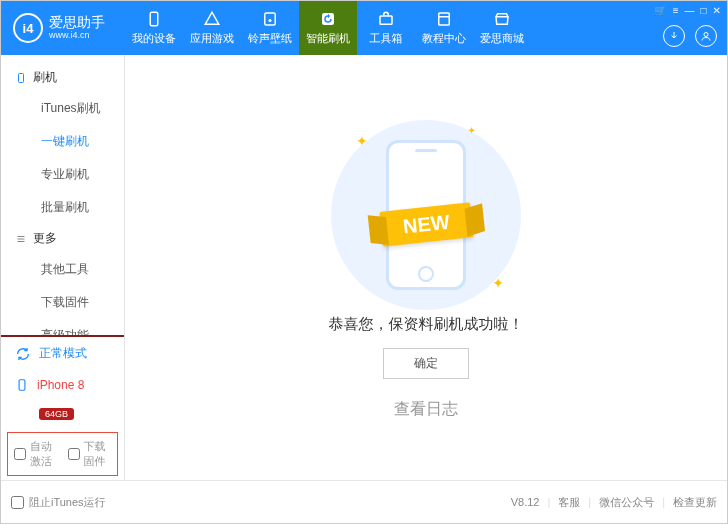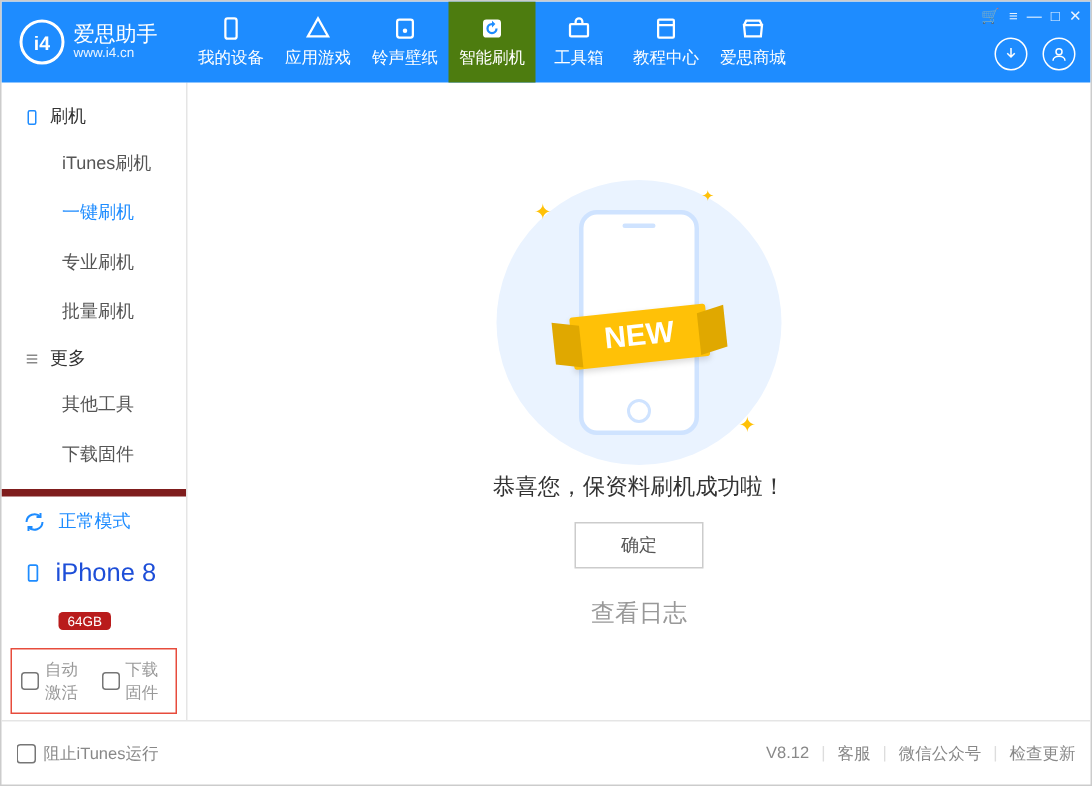--- a/index.html
+++ b/index.html
@@ -18,25 +18,25 @@
 .winctl span{cursor:pointer;opacity:.9}
 .winctl2{position:absolute;right:10px;bottom:8px;display:flex;gap:10px}
 .winctl2 .cir{width:22px;height:22px;border:1.5px solid #fff;border-radius:50%;display:flex;align-items:center;justify-content:center;cursor:pointer}
 .body{flex:1;display:flex;min-height:0}
 .sidebar{width:124px;border-right:1px solid #e5e5e5;display:flex;flex-direction:column;font-size:12px}
 .side-scroll{flex:1;overflow:auto;padding-top:8px}
 .cat{padding:6px 14px;color:#333;display:flex;align-items:center;gap:6px;font-size:12px}
 .cat svg{width:12px;height:12px}
 .item{padding:8px 14px 8px 40px;color:#555;cursor:pointer}
 .item.active{color:#1e8cff}
-.side-bottom{border-top:5px solid #7f1d1d}
+.side-bottom{border-top:2px solid #7f1d1d}
 .mode,.device{padding:8px 14px;display:flex;align-items:center;gap:8px;color:#1e8cff}
 .mode .refresh,.device .phone{width:16px;height:16px}
 .device{flex-direction:row;flex-wrap:wrap}
-.device .name{color:#1d4ed8;font-size:17px}
+.device .name{color:#ef4444;font-size:12px}
 .badge{background:#b91c1c;color:#fff;font-size:9px;padding:1px 6px;border-radius:3px;margin-left:24px}
 .checks{border:1.5px solid #e74c3c;margin:4px 6px;padding:6px 6px;display:flex;gap:10px;font-size:11px;color:#999}
 .chk{display:flex;align-items:center;gap:4px}
 .chk input{width:12px;height:12px}
 .main{flex:1;display:flex;flex-direction:column;align-items:center;justify-content:center;position:relative}
 .illus{width:200px;height:200px;position:relative;display:flex;align-items:center;justify-content:center}
 .bigcircle{width:190px;height:190px;border-radius:50%;background:#eaf3ff;position:absolute}
 .phone{width:80px;height:150px;background:#fff;border:3px solid #cfe3ff;border-radius:12px;position:relative;z-index:2}
 .phone::before{content:"";position:absolute;top:6px;left:50%;transform:translateX(-50%);width:22px;height:3px;background:#cfe3ff;border-radius:2px}
 .phone::after{content:"";position:absolute;bottom:5px;left:50%;transform:translateX(-50%);width:12px;height:12px;border:2px solid #cfe3ff;border-radius:50%}

